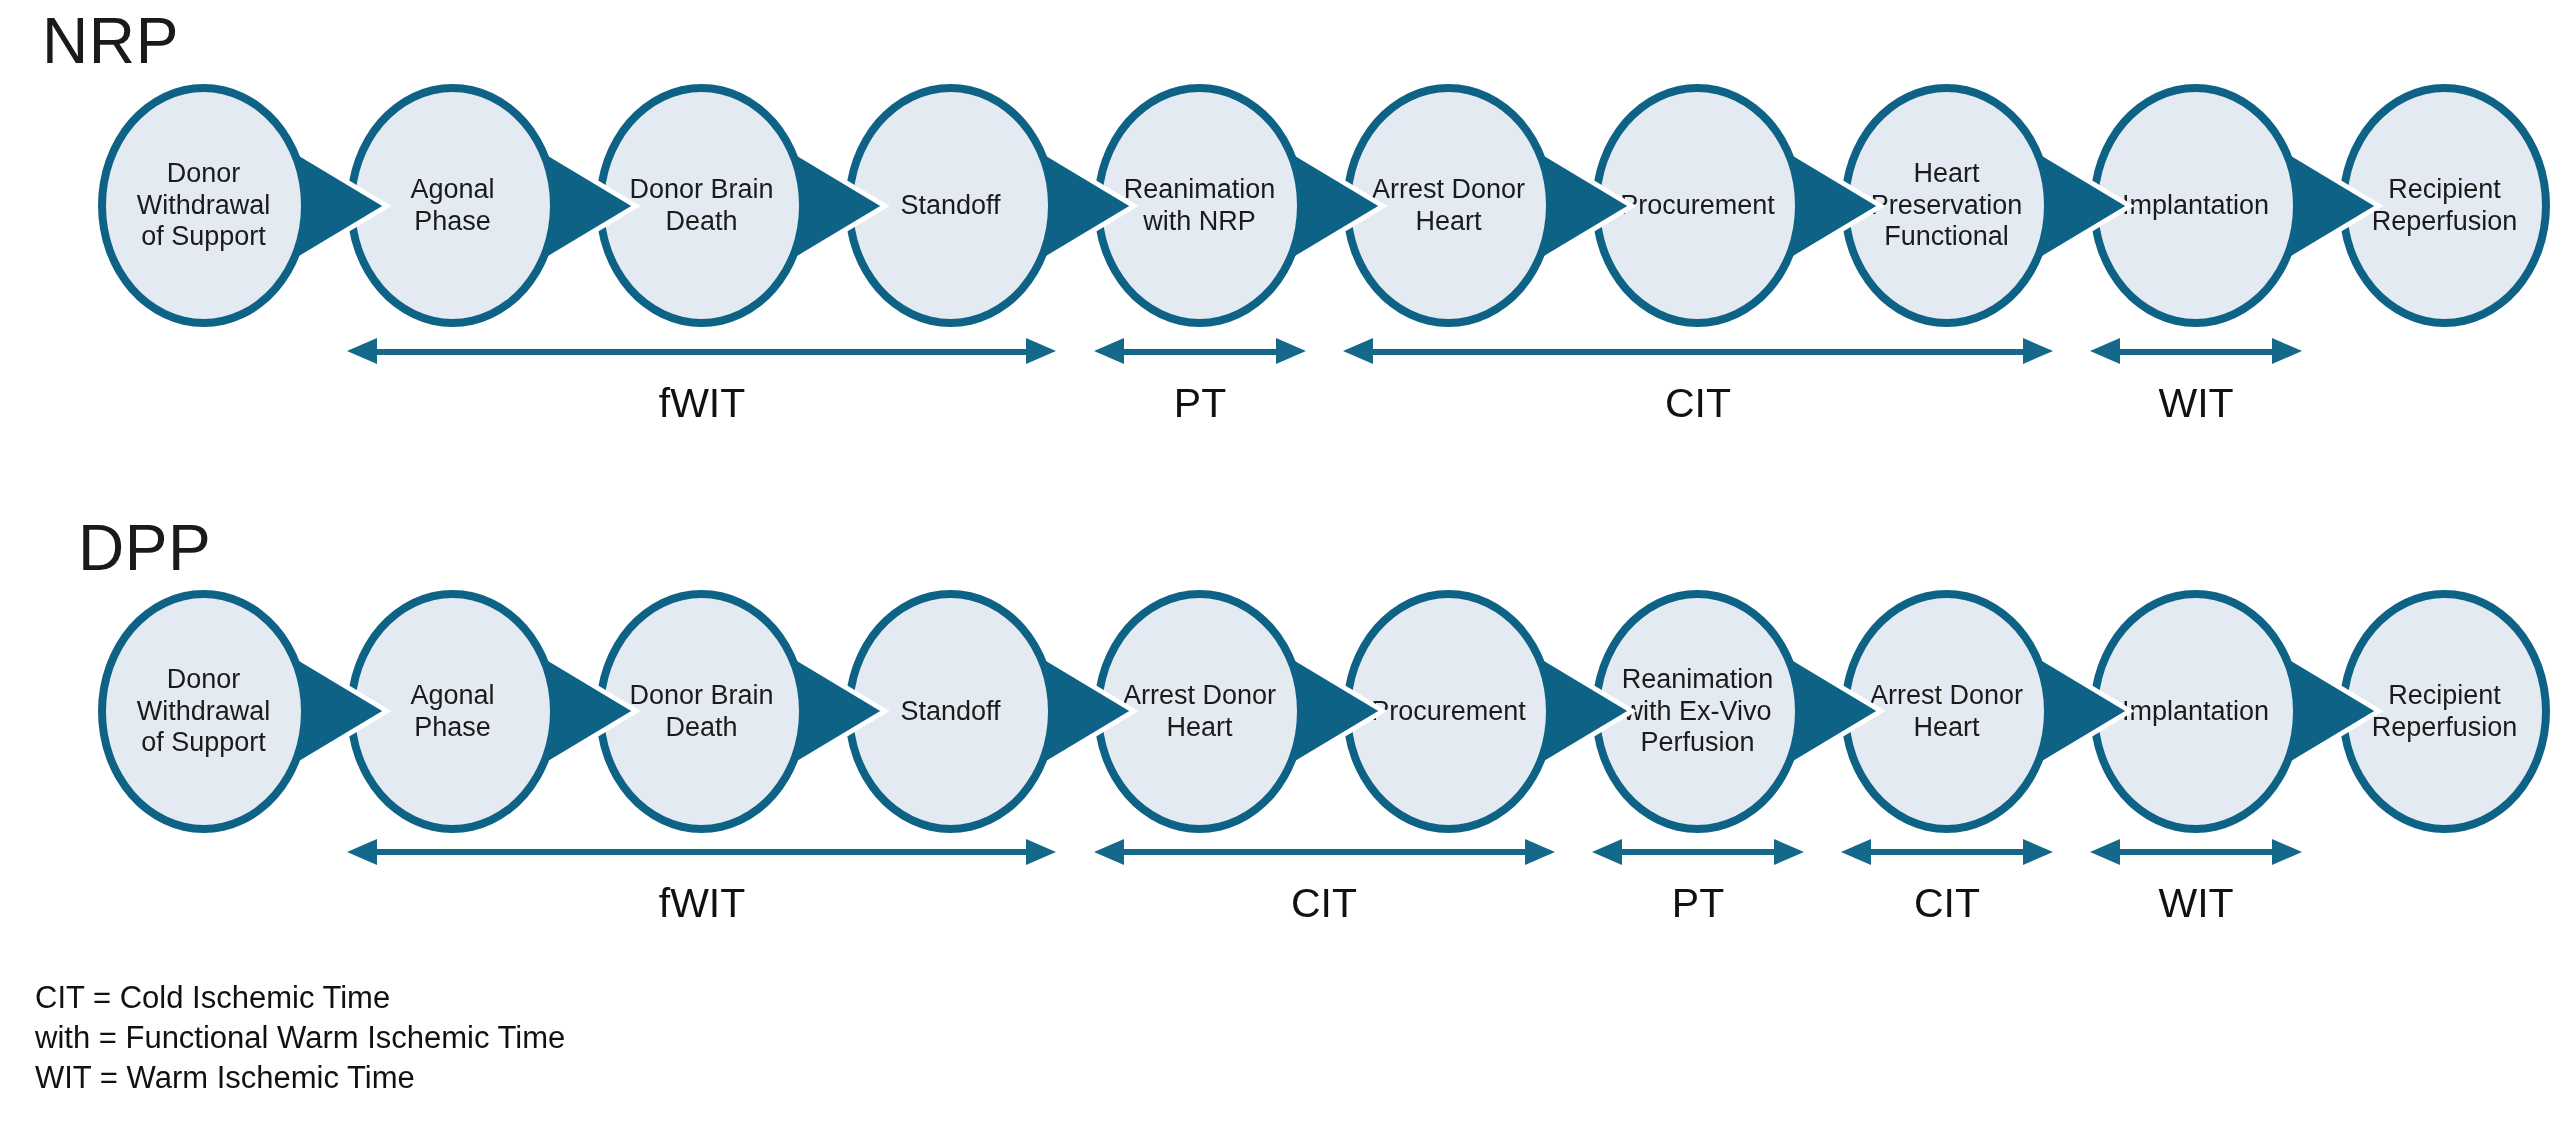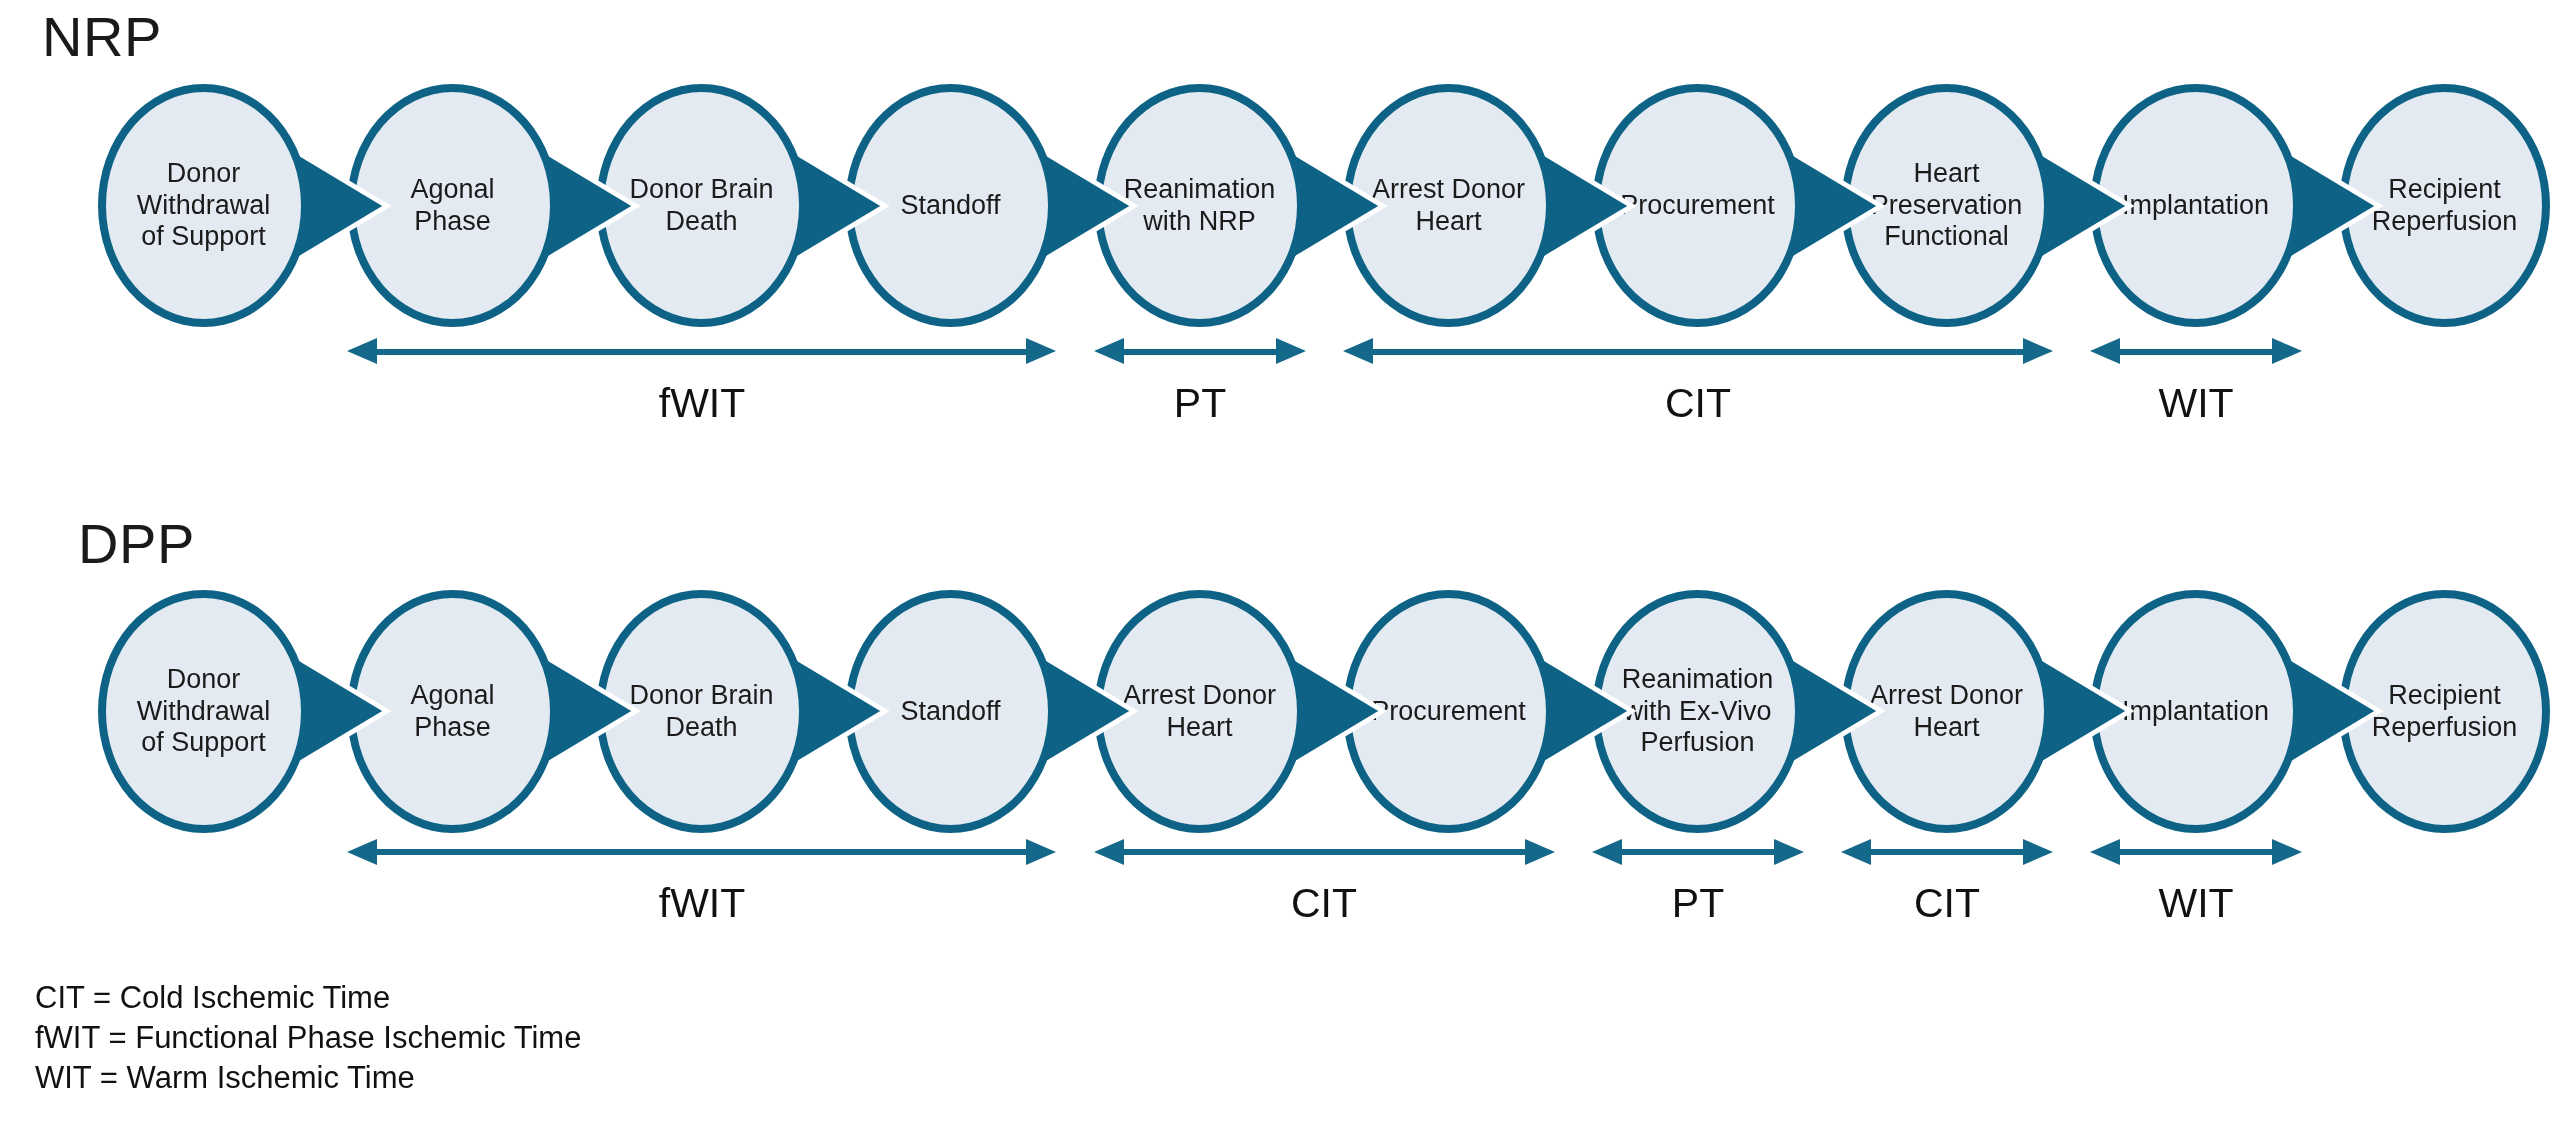--- a/index.html
+++ b/index.html
@@ -1,21 +1,21 @@
 <!DOCTYPE html>
 <html style="--teal: #0d6285; --fill: #e3eaf1; --arrow: #14688a;font-size:10px"><head>
 <meta charset="utf-8">
 <style>
   html,body{margin:0;padding:0;background:#ffffff;overflow:hidden;}
   #canvas{
     position:relative;width:2576px;height:1137px;background:#ffffff;
     font-family:"Liberation Sans", sans-serif;color:#1b1b1b;
   }
   .row-title{
-    position:absolute;left:42px;font-size:56px;line-height:1.1;
+    position:absolute;left:42px;font-size:64px;line-height:1.1;
     letter-spacing:0.6px;color:#1a1a1a;
   }
   .row-title.r0{top:6.2px;}
   .row-title.r1{top:513px;margin-left:36px;}
   .node{
     position:absolute;border-radius:50%;
     background:var(--fill);border:8px solid var(--teal);
     display:flex;align-items:center;justify-content:center;
     box-sizing:border-box;text-align:center;
   }
@@ -246,17 +246,17 @@
       <div class="ah r" style="left: 2023px; top: 839px;"></div>
       <div class="interval-label" style="left: 1947px; top: 880px;">CIT</div>
       <div class="shaft" style="left: 2113px; width: 166px; top: 849px;"></div>
       <div class="ah l" style="left: 2090px; top: 839px;"></div>
       <div class="ah r" style="left: 2272px; top: 839px;"></div>
       <div class="interval-label" style="left: 2196px; top: 880px;">WIT</div>
     </div>
 
   <div id="legend">
     <div class="legend-line">CIT = Cold Ischemic Time</div>
-    <div class="legend-line">fWIT = Functional Phase Ischemic Time</div>
+    <div class="legend-line">with = Functional Warm Ischemic Time</div>
     <div class="legend-line">WIT = Warm Ischemic Time</div>
   </div>
 </div>
 
 
 </body></html>

